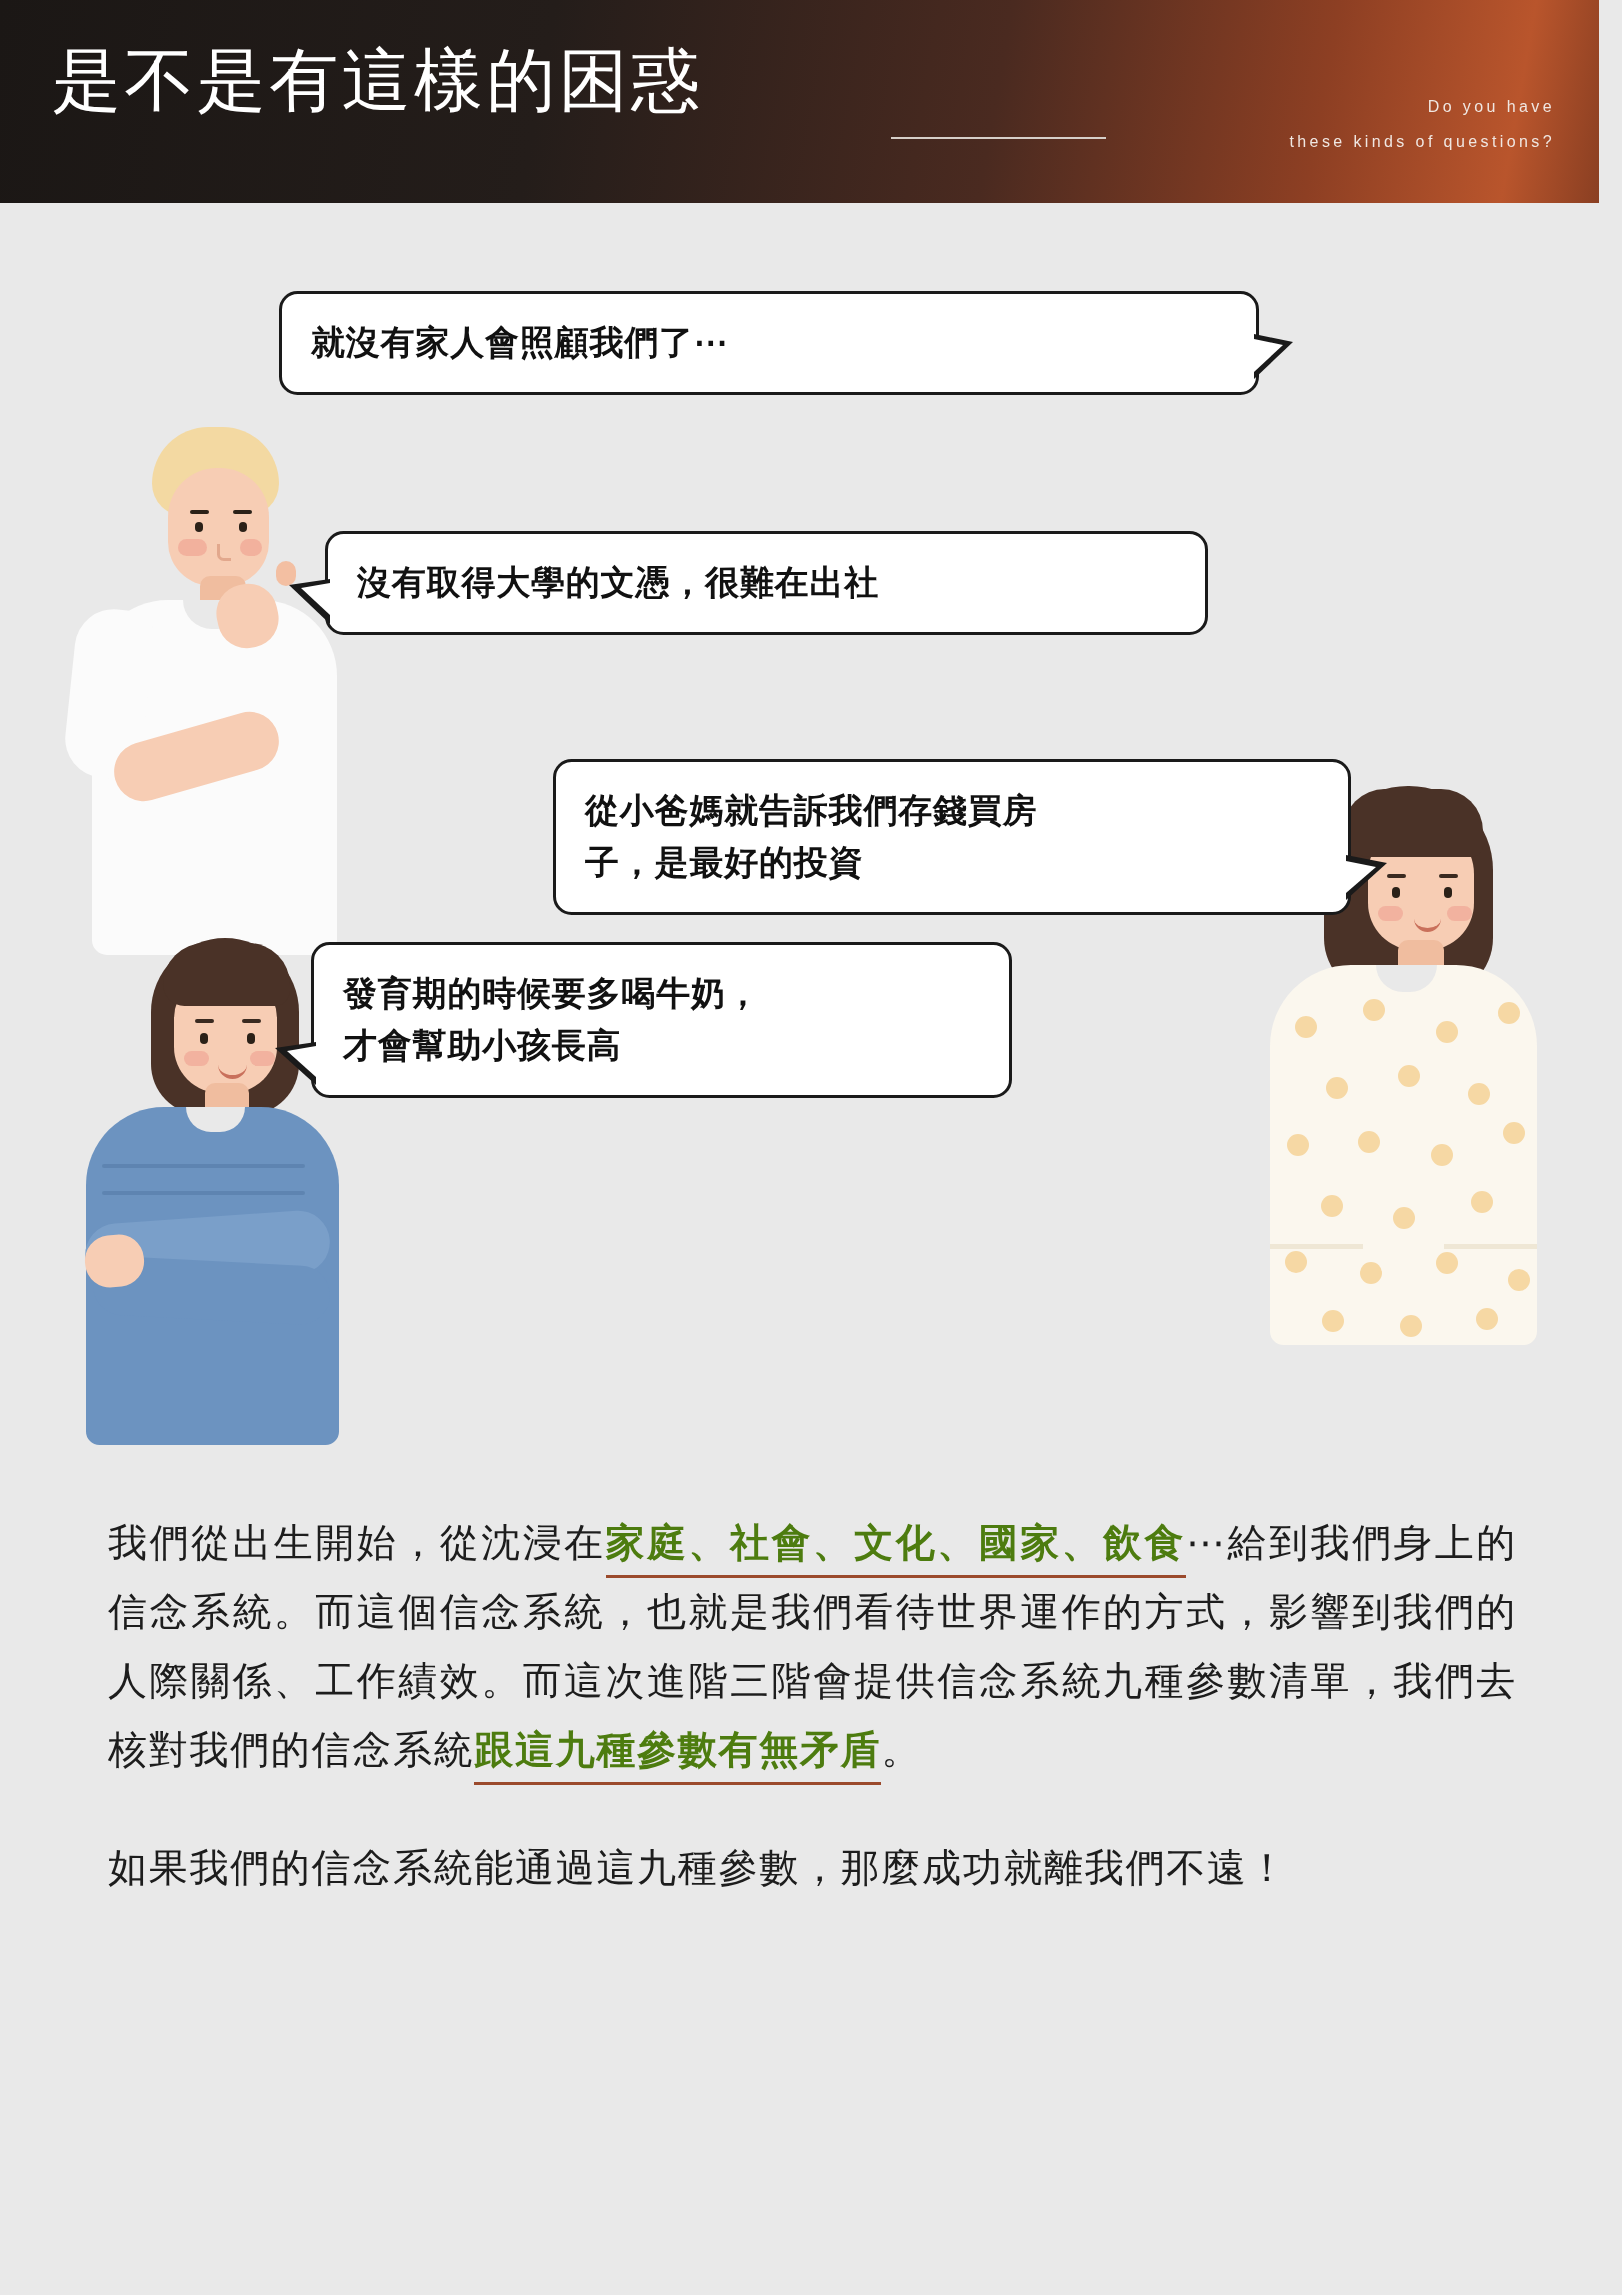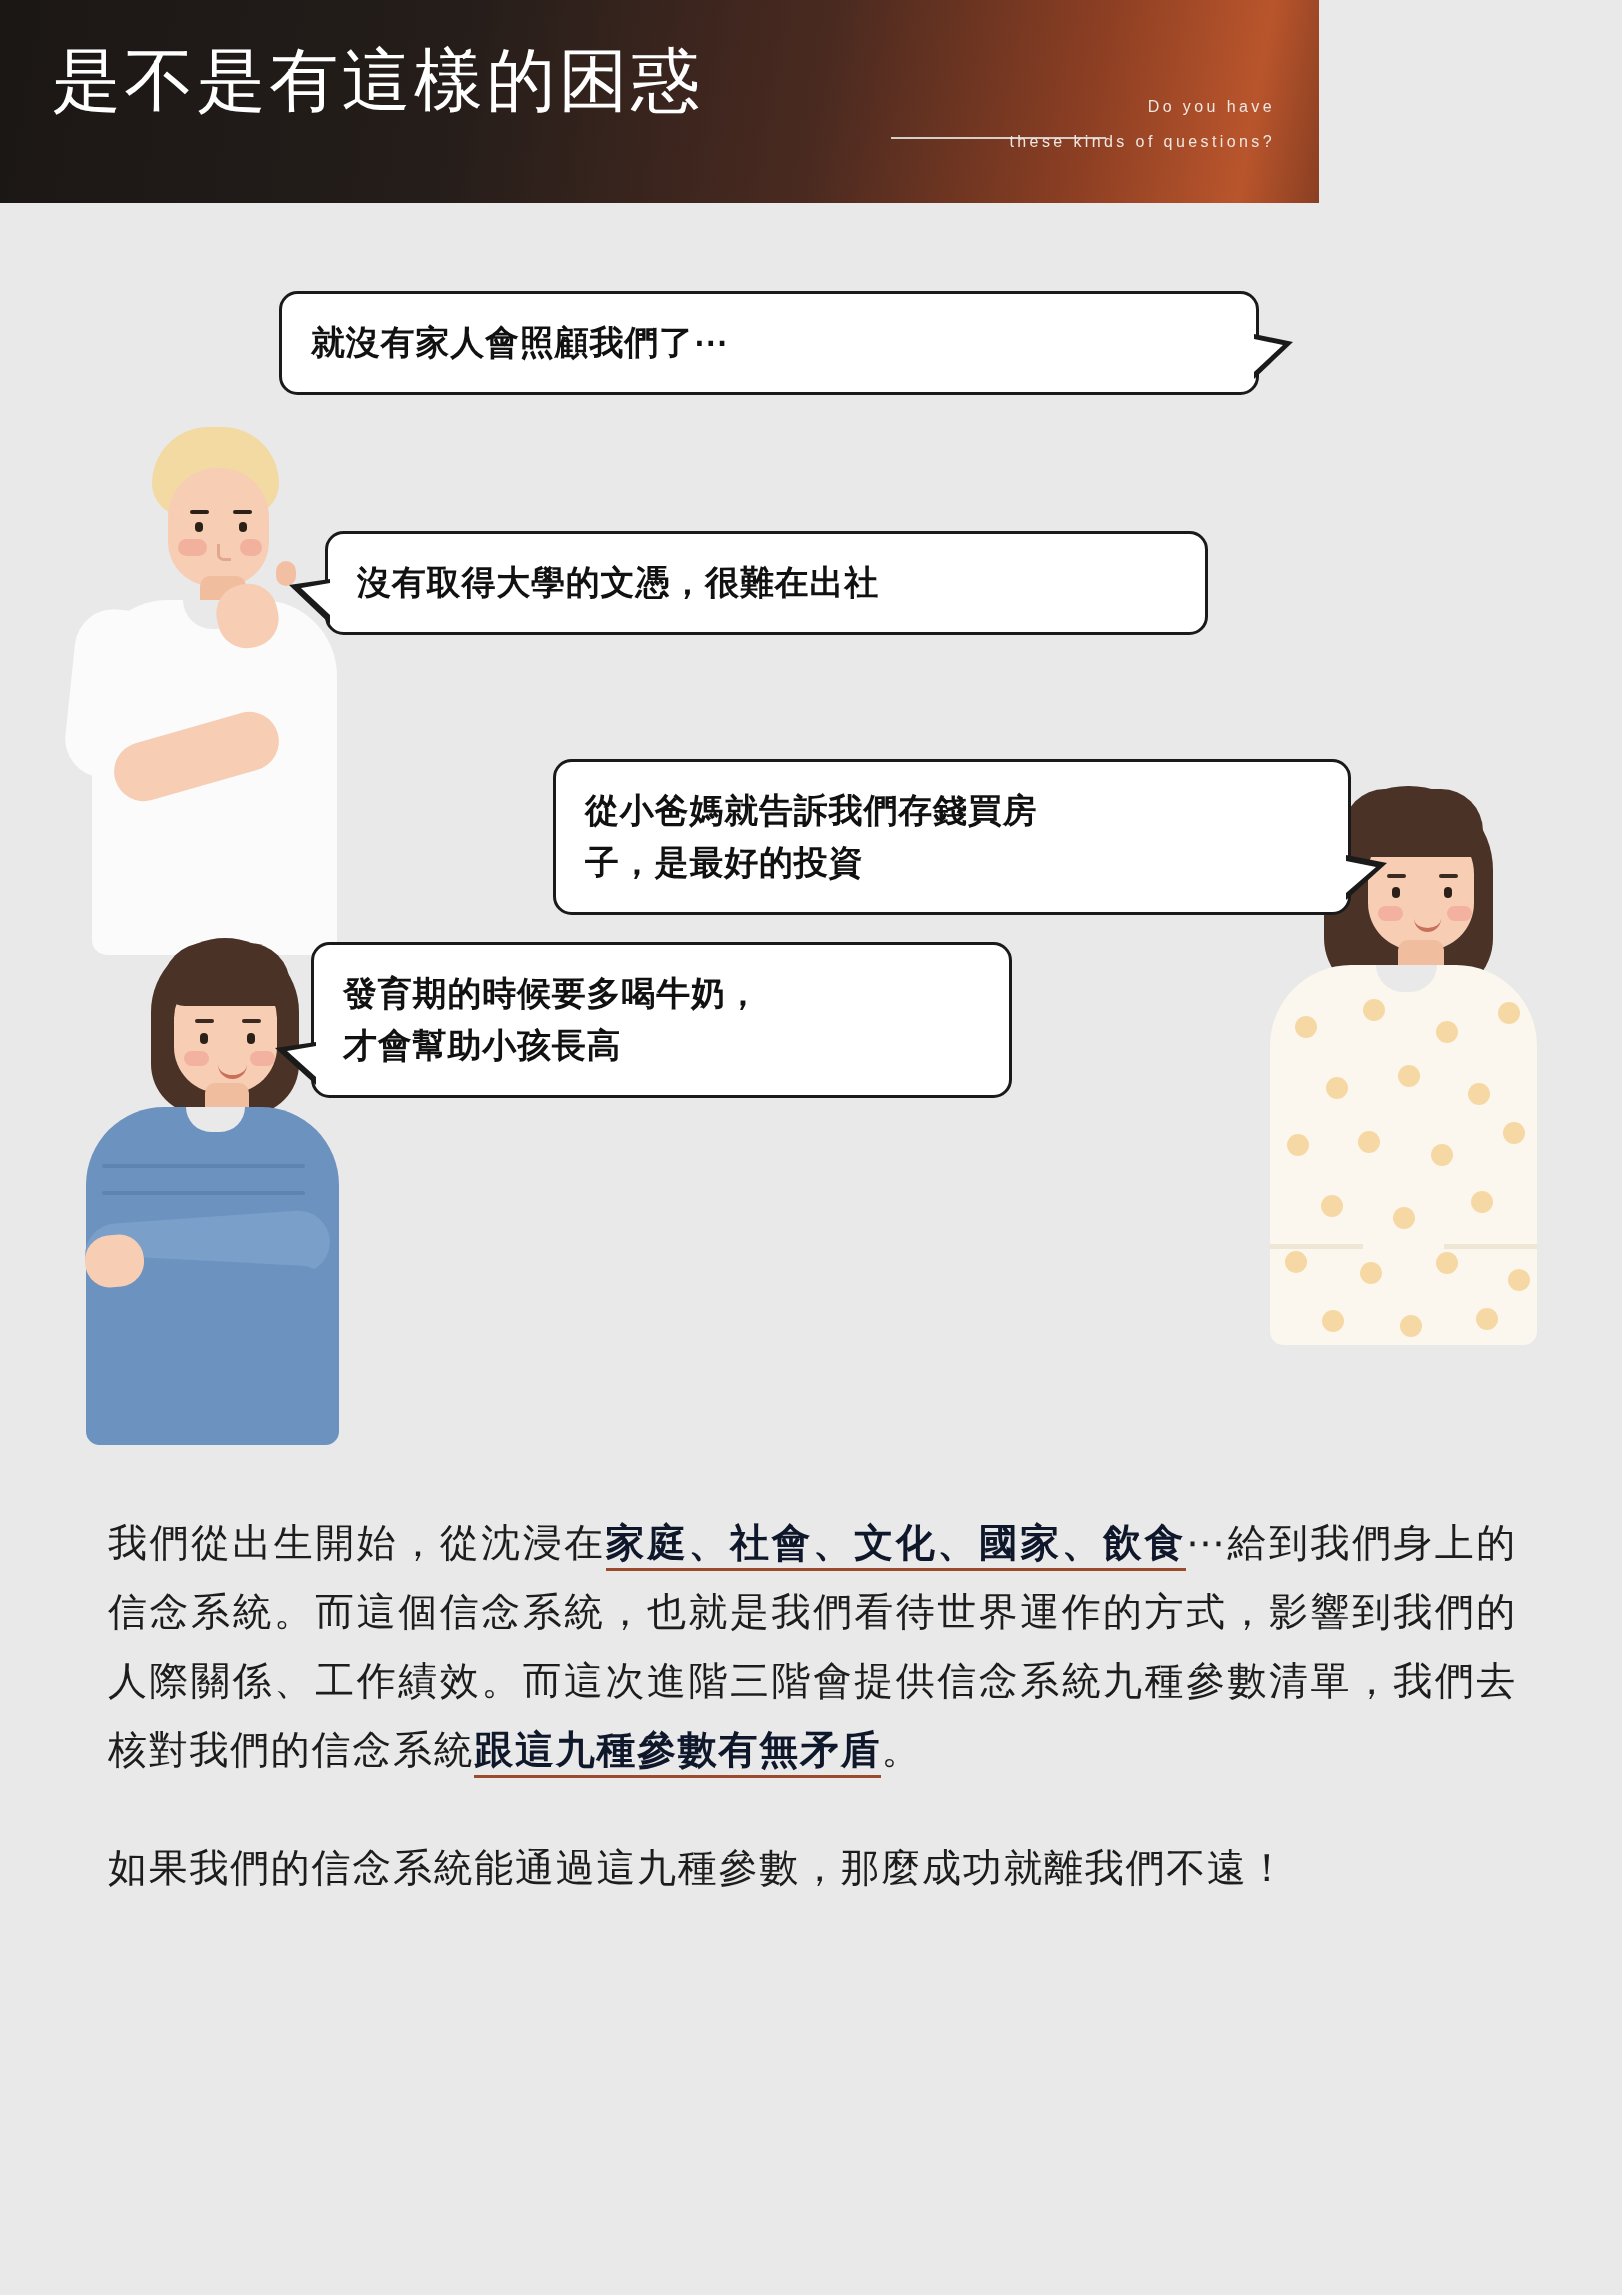--- a/index.html
+++ b/index.html
@@ -14,21 +14,21 @@
     background: #e9e9e9;
     font-family: "Liberation Sans", sans-serif;
     overflow: hidden;
   }
 
   
   .header {
     position: absolute;
     top: 0;
     left: 0;
-    width: 1319px;
+    width: 1599px;
     height: 203px;
     background: linear-gradient(100deg, #1b1715 0%, #241d1a 34%, #4a2a20 62%, #8d3f23 82%, #b9552c 94%, #8a3f22 100%);
     overflow: hidden;
   }
   .header-title {
     position: absolute;
     left: 52px;
     top: 39px;
     font-size: 69px;
     line-height: 84px;
@@ -358,24 +358,24 @@
     width: 1409px;
     font-size: 39px;
     line-height: 69px;
     color: #1d1d1d;
     letter-spacing: 1.7px;
     text-align: justify;
   }
   .body-copy p { margin: 0 0 49px 0; }
   .body-copy p:last-child { margin-bottom: 0; }
   .hl {
-    color: #0f172a;
+    color: #4d7c0f;
     font-weight: 700;
     border-bottom: 3.4px solid #9b4a2c;
-    padding-bottom: 4px;
+    padding-bottom: 11px;
   }
 </style>
 </head>
 <body>
 
 <div class="page">
 
   <div class="header">
     <div class="header-title">是不是有這樣的困惑</div>
     <div class="header-rule"></div>

